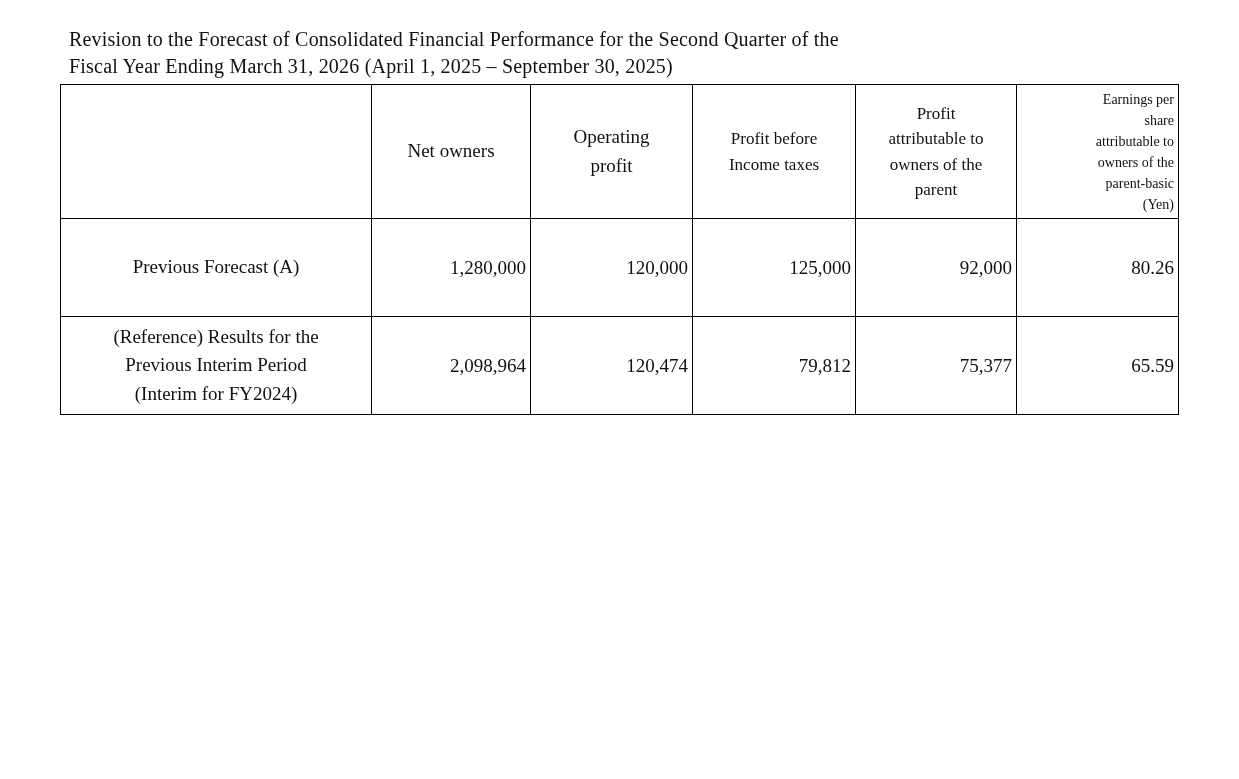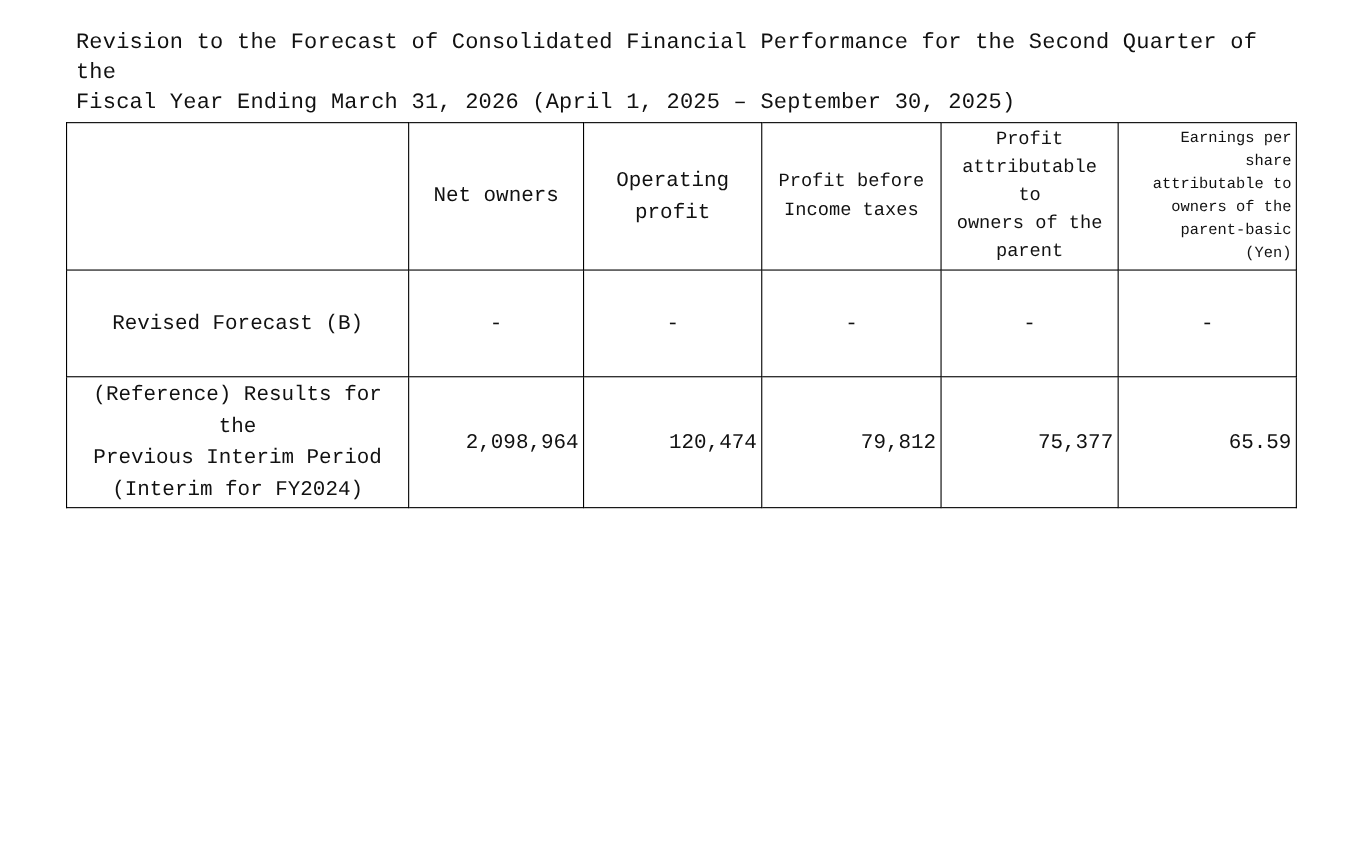--- a/index.html
+++ b/index.html
@@ -5,21 +5,21 @@
   html, body {
     margin: 0;
     padding: 0;
     background: #ffffff;
   }
   .page {
     position: relative;
     width: 1239px;
     height: 779px;
     background: #ffffff;
-    font-family: Liberation Mono, monospace;
+    font-family: Liberation Serif, serif;
     color: #111111;
     overflow: hidden;
   }
   .multiline { white-space: pre-line; }
 
   .doc-title {
     margin: 26px 60px 0 69px;
     font-size: 20px;
     line-height: 27px;
     letter-spacing: 0.2px;
@@ -111,29 +111,29 @@
 owners of the
 parent</th>
       <th class="h-sm multiline">Earnings per
 share
 attributable to
 owners of the
 parent-basic
 (Yen)</th>
     </tr>
 
+    <tr class="row-prev">
+      <td class="row-label multiline">Previous Forecast (A)</td>
+      <td class="num">1,280,000</td>
+      <td class="num">120,000</td>
+      <td class="num">125,000</td>
+      <td class="num">92,000</td>
+      <td class="num">80.26</td>
+    </tr>
 
-    <tr class="row-revised">
-      <td class="row-label multiline">Revised Forecast (B)</td>
-      <td class="dash">-</td>
-      <td class="dash">-</td>
-      <td class="dash">-</td>
-      <td class="dash">-</td>
-      <td class="dash">-</td>
-    </tr>
 
 
 
     <tr class="row-reference">
       <td class="row-label multiline">(Reference) Results for the
 Previous Interim Period
 (Interim for FY2024)</td>
       <td class="num">2,098,964</td>
       <td class="num">120,474</td>
       <td class="num">79,812</td>

